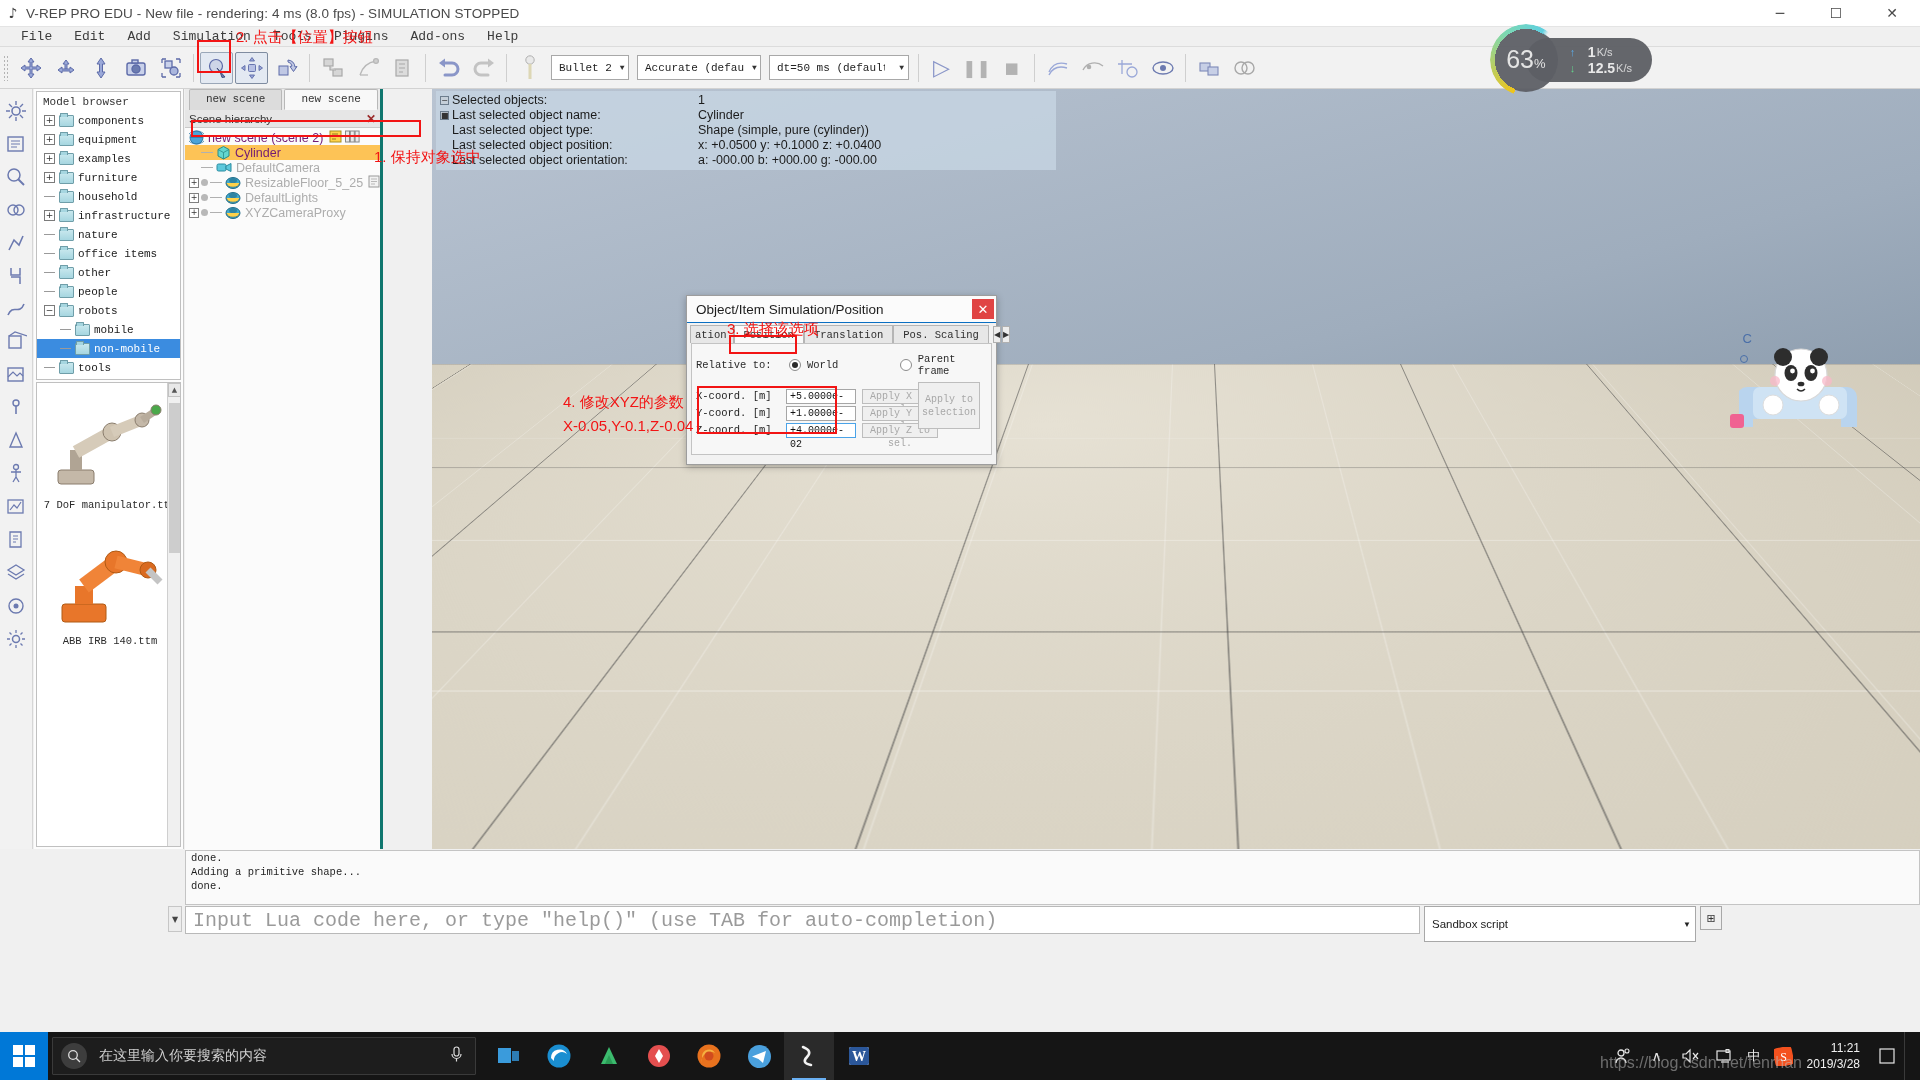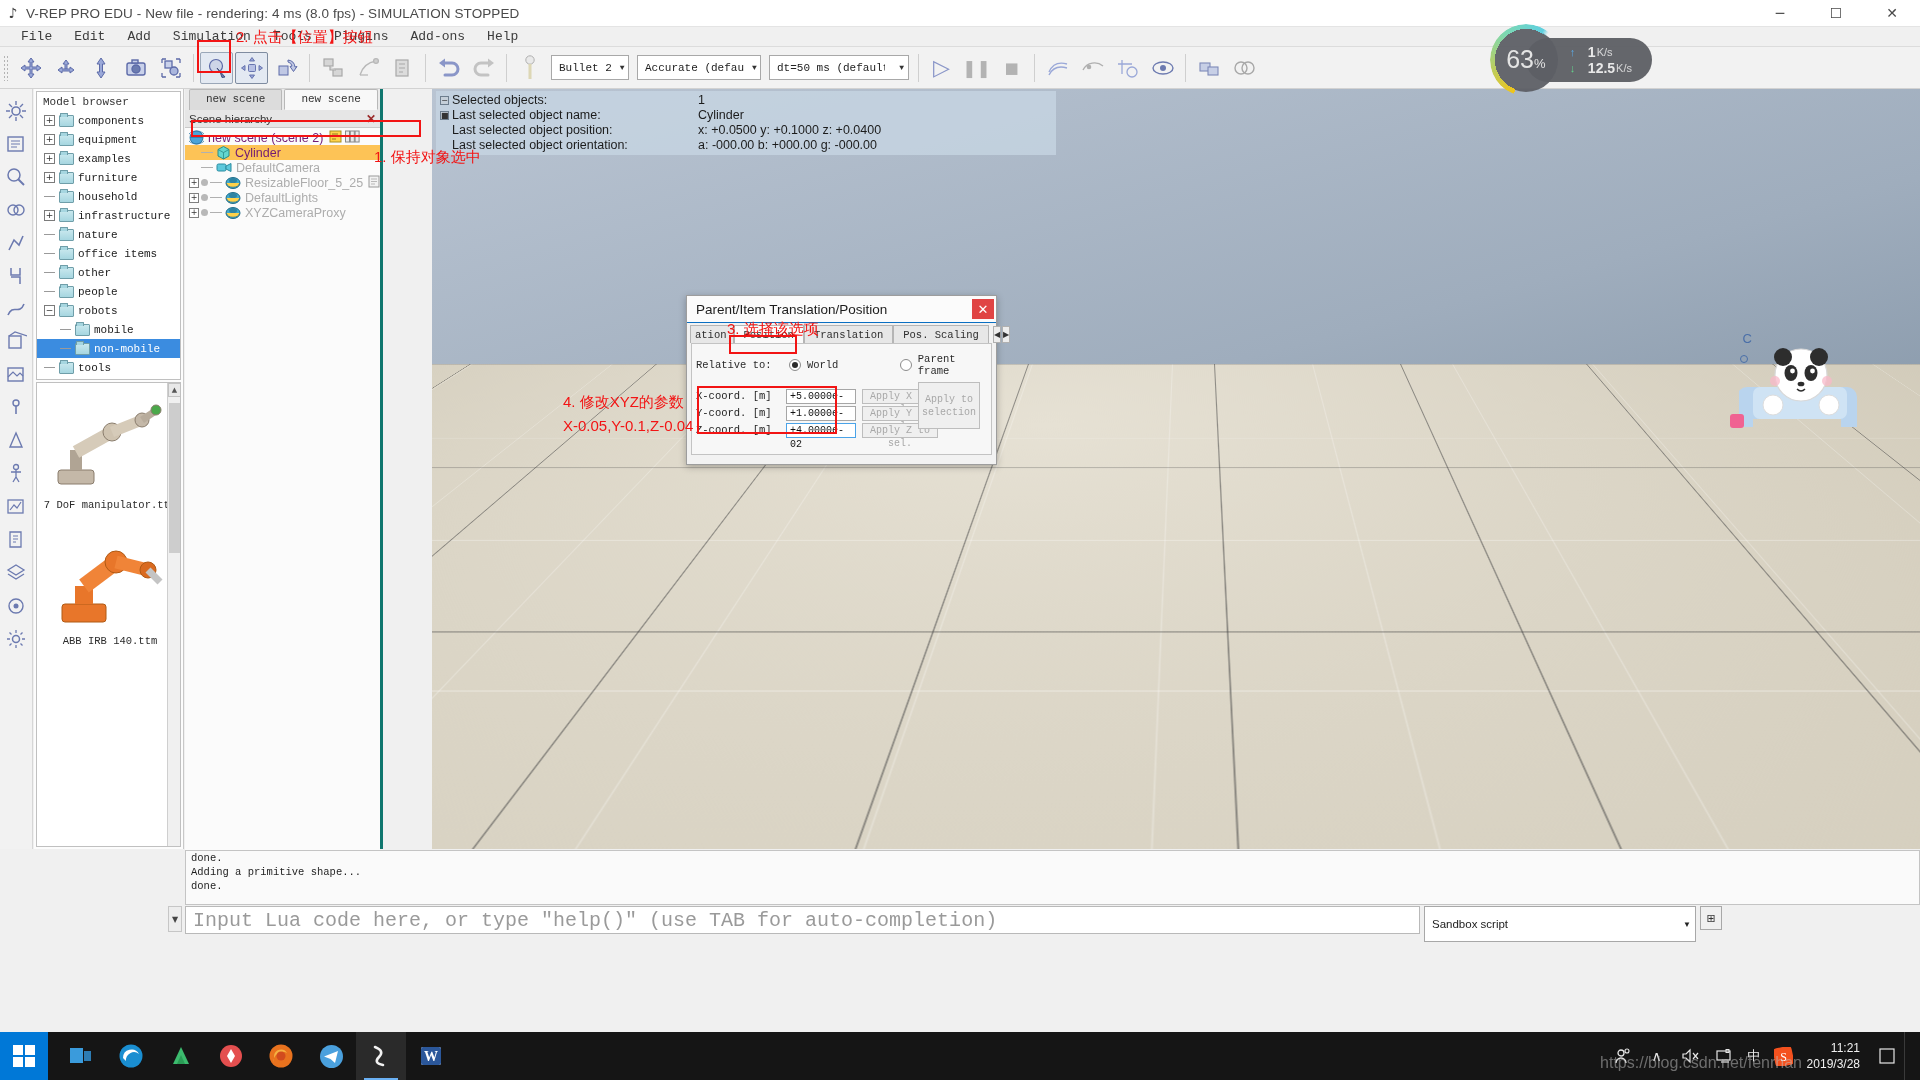--- a/index.html
+++ b/index.html
@@ -1067,34 +1067,39 @@
           <span class="info-k">Selected objects:</span>
           <span>1</span>
         </div>
         <div class="info-row">
           <span class="info-box-sq">■</span>
           <span class="info-k">Last selected object name:</span>
           <span>Cylinder</span>
         </div>
         <div class="info-row">
           <span class="info-box-sq" style="visibility:hidden;"></span>
+          <span class="info-k">Last selected object type:</span>
+          <span>Shape (simple, pure (cylinder))</span>
+        </div>
+        <div class="info-row">
+          <span class="info-box-sq" style="visibility:hidden;"></span>
           <span class="info-k">Last selected object position:</span>
           <span>x: +0.0500   y: +0.1000   z: +0.0400</span>
         </div>
         <div class="info-row">
           <span class="info-box-sq" style="visibility:hidden;"></span>
           <span class="info-k">Last selected object orientation:</span>
           <span>a: -000.00  b: +000.00   g: -000.00</span>
         </div>
       </div>
   </div>
 
   <div class="dialog">
     <div class="dlg-title">
-      <span class="t">Parent/Item Translation/Position</span>
+      <span class="t">Object/Item Simulation/Position</span>
       <span class="dlg-x">✕</span>
     </div>
     <div class="dlg-tabs" id="dlg-tabs">
         <div class="dlg-tab clip">ation</div>
         <div class="dlg-tab active">Position</div>
         <div class="dlg-tab">Translation</div>
         <div class="dlg-tab">Pos. Scaling</div>
         <div class="dlg-navbtn" style="margin-left: 4px;">◀</div>
         <div class="dlg-navbtn">▶</div>
       </div>
@@ -1167,20 +1172,35 @@
     <div class="start-btn">
       <svg width="22" height="22" viewBox="0 0 22 22">
           <g fill="#fff">
         <rect x="0" y="0" width="10" height="10"></rect>
             <rect x="12" y="0" width="10" height="10"></rect>
         <rect x="0" y="12" width="10" height="10"></rect>
             <rect x="12" y="12" width="10" height="10"></rect>
           </g>
         </svg>
     </div>
+    <div class="search-box">
+      <div class="search-circle">
+        <svg width="14" height="14" viewBox="0 0 14 14">
+            <circle cx="6" cy="6" r="4.3" fill="none" stroke="#ddd" stroke-width="1.3"></circle>
+          <path d="M9.2 9.2 L13 13" stroke="#ddd" stroke-width="1.3"></path>
+          </svg>
+      </div>
+      <span class="search-ph">在这里输入你要搜索的内容</span>
+      <span style="margin-left:auto;padding-right:12px;">
+        <svg width="13" height="17" viewBox="0 0 13 17">
+            <rect x="4" y="1" width="5" height="9" rx="2.5" fill="none" stroke="#ddd" stroke-width="1.2"></rect>
+          <path d="M2 8 a4.5 4.5 0 0 0 9 0 M6.5 12.5 v3" fill="none" stroke="#ddd" stroke-width="1.2"></path>
+          </svg>
+      </span>
+    </div>
     <div id="taskbar-apps" style="display:flex;align-items:center;margin-left:8px;">
         <div class="tb-app">
           <svg width="24" height="22" viewBox="0 0 24 22">
             <rect x="1" y="3" width="13" height="15" fill="#3a9bdc"></rect>
             <rect x="15" y="6" width="7" height="10" fill="#2d7cb3"></rect>
           </svg>
         </div>
         <div class="tb-app">
           <svg width="26" height="26" viewBox="0 0 26 26">
             <circle cx="13" cy="13" r="11.5" fill="#1a8ed1"></circle>

